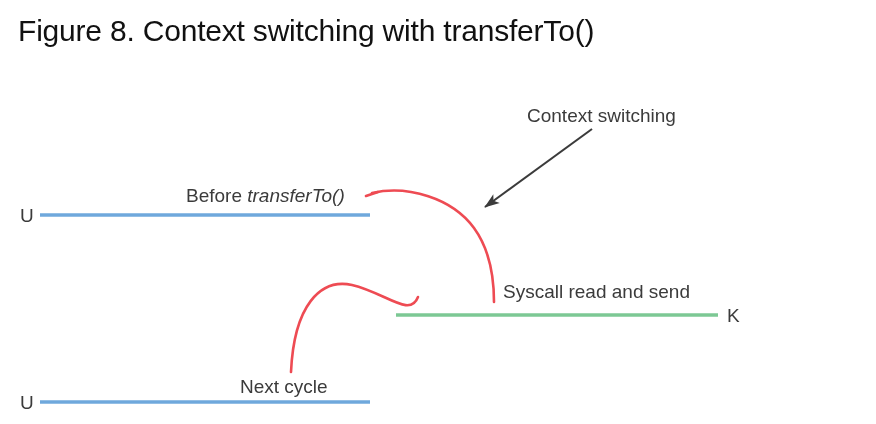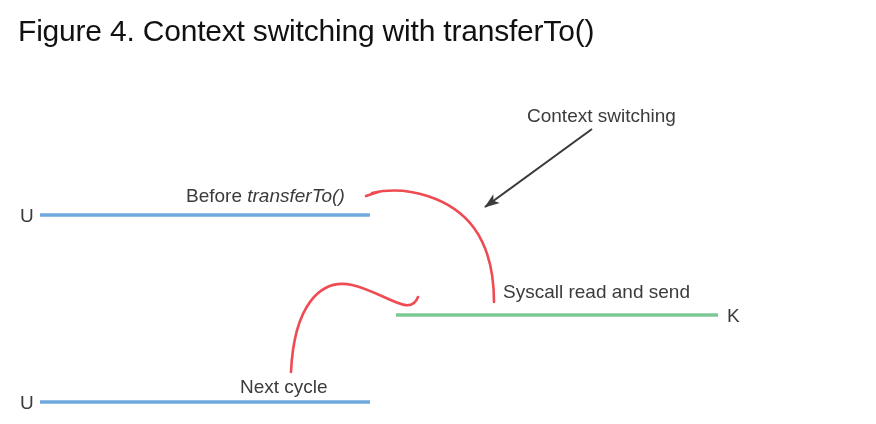--- a/index.html
+++ b/index.html
@@ -49,21 +49,21 @@
   }
   .anno-text .em {
     font-style: italic;
   }
 </style>
 </head>
 <body>
 
 <div id="figure-root">
 
-  <div class="figure-title">Figure 4. Context switching with transferTo()</div>
+  <div class="figure-title">Figure 8. Context switching with transferTo()</div>
 
   <svg id="diagram-svg" viewBox="0 0 876 424">
 
     <text class="lane-label" x="20" y="222">U</text>
     <line x1="40" y1="215" x2="370" y2="215" stroke="#6fa8dc" stroke-width="3.4" stroke-linecap="butt"></line>
 
     <line x1="396" y1="315" x2="718" y2="315" stroke="#7cc894" stroke-width="3.4" stroke-linecap="butt"></line>
     <text class="lane-label" x="727" y="322">K</text>
 
     <text class="lane-label" x="20" y="409">U</text>

